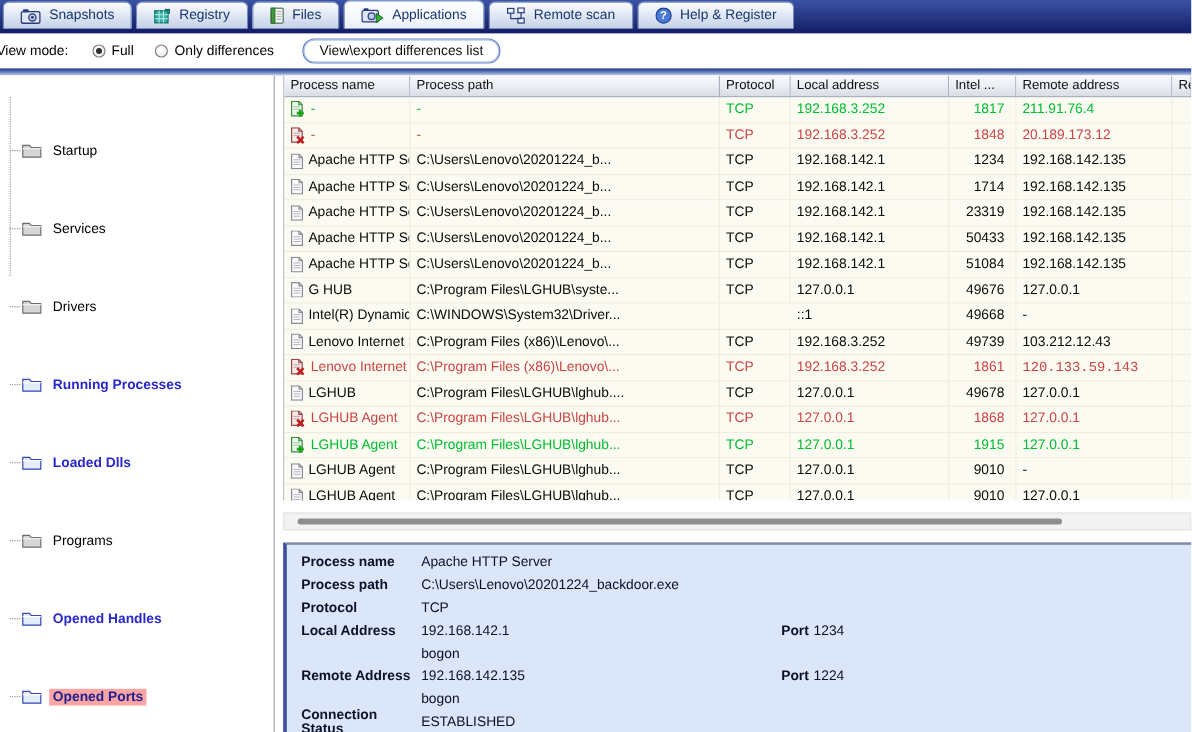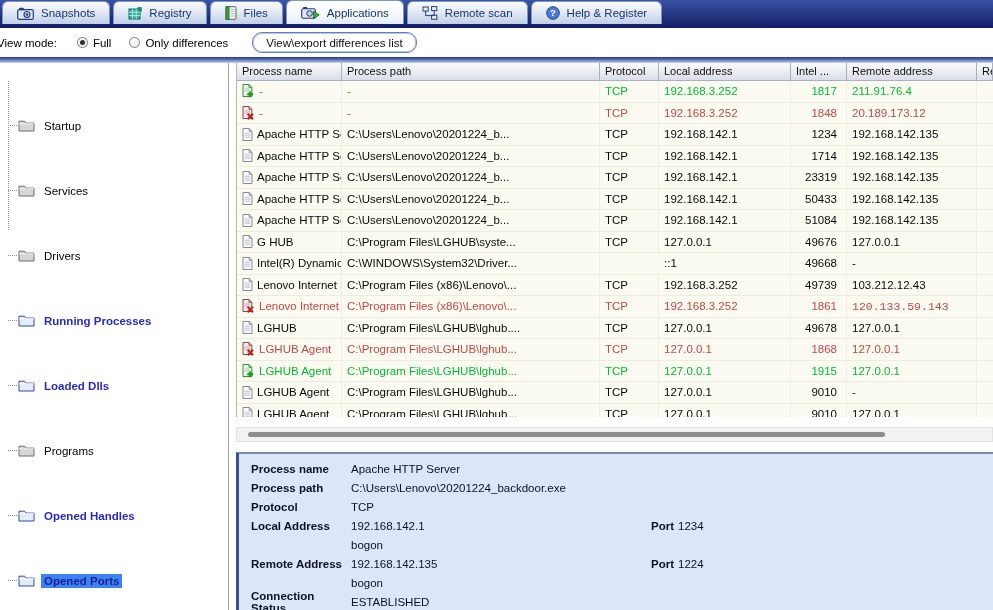--- a/index.html
+++ b/index.html
@@ -40,21 +40,21 @@
   
   .sidebar { position:absolute; left:0; top:63px; width:229px; height:547px; background:#fff;
     border-right:1px solid #a6a6a6; }
   .tree { position:relative; padding-top:8px; }
   .tree-vline { position:absolute; left:8px; top:18px; height:149px; border-left:1px dotted #9a9a9a; }
   .tree-item { position:relative; height:21px; display:flex; align-items:center; padding-left:18px; cursor:default;margin-top:44px; }
   .tree-item::before { content:""; position:absolute; left:8px; top:10px; width:9px; border-top:1px dotted #9a9a9a; }
   .tree-item .folder { margin-right:6px; display:flex; align-items:center; }
   .tree-item .tlabel { color:#000; padding:1px 3px; white-space:nowrap; }
   .tree-item.bold-blue .tlabel { color:#2828cc; font-weight:bold; }
-  .tree-item.selected .tlabel { background:#3b82f6; color:#20208e; font-weight:bold; }
+  .tree-item.selected .tlabel { background:#fca5a5; color:#20208e; font-weight:bold; }
 
   
   .table { position:absolute; left:236px; top:63px; width:757px; height:354px; overflow:hidden;
     background:#fff; border-left:1px solid #b8b8b8; }
   .thead { display:flex; height:18px; }
   .hcell { flex:none; padding:2px 0 0 5px; white-space:nowrap; overflow:hidden;
     background:linear-gradient(180deg,#fafbfd 0%,#e9ecf2 55%,#d9dde7 100%);
     border-right:1px solid #a9b1c1; border-bottom:1px solid #a9b1c1; font-size:11px; color:#101010; cursor:default; }
   .hcell.flex { flex:1 1 auto; }
   .trow { display:flex; height:21.5px; background:#fbfbf2; border-bottom:1px solid #ececdf; cursor:default; }

